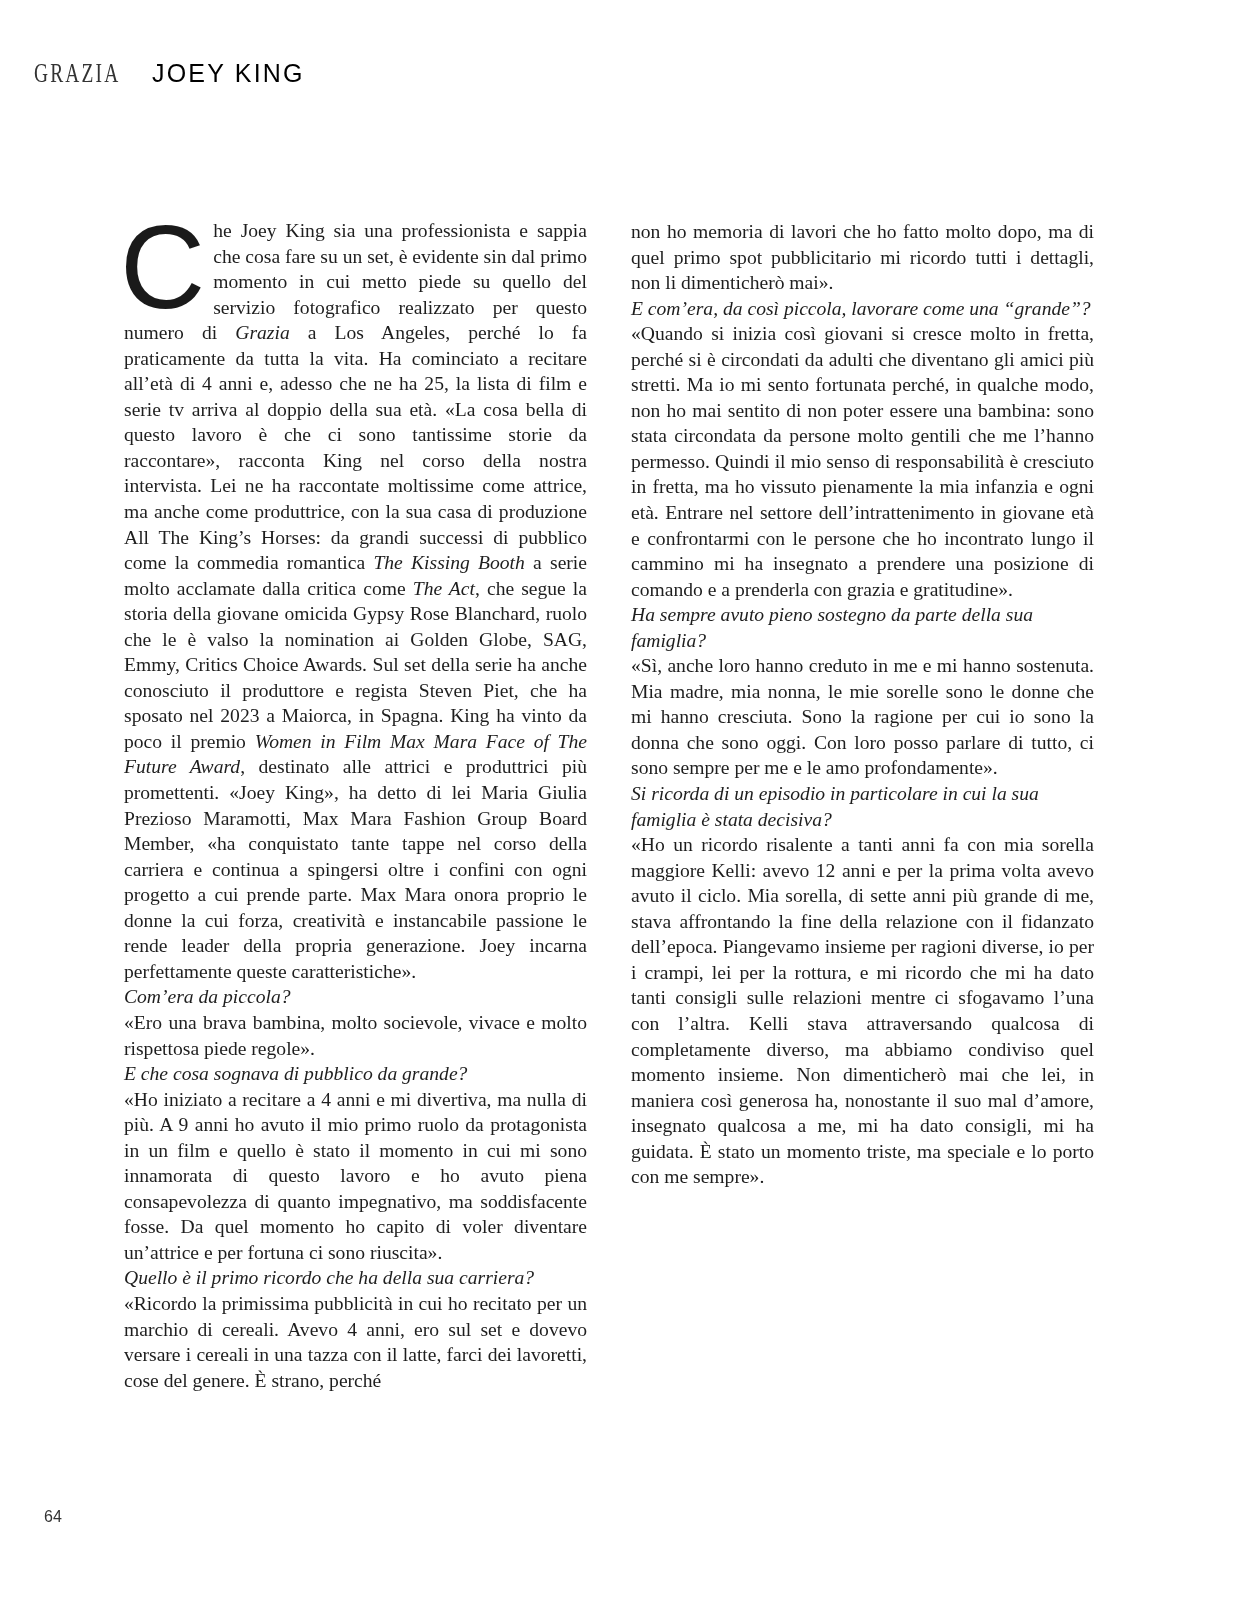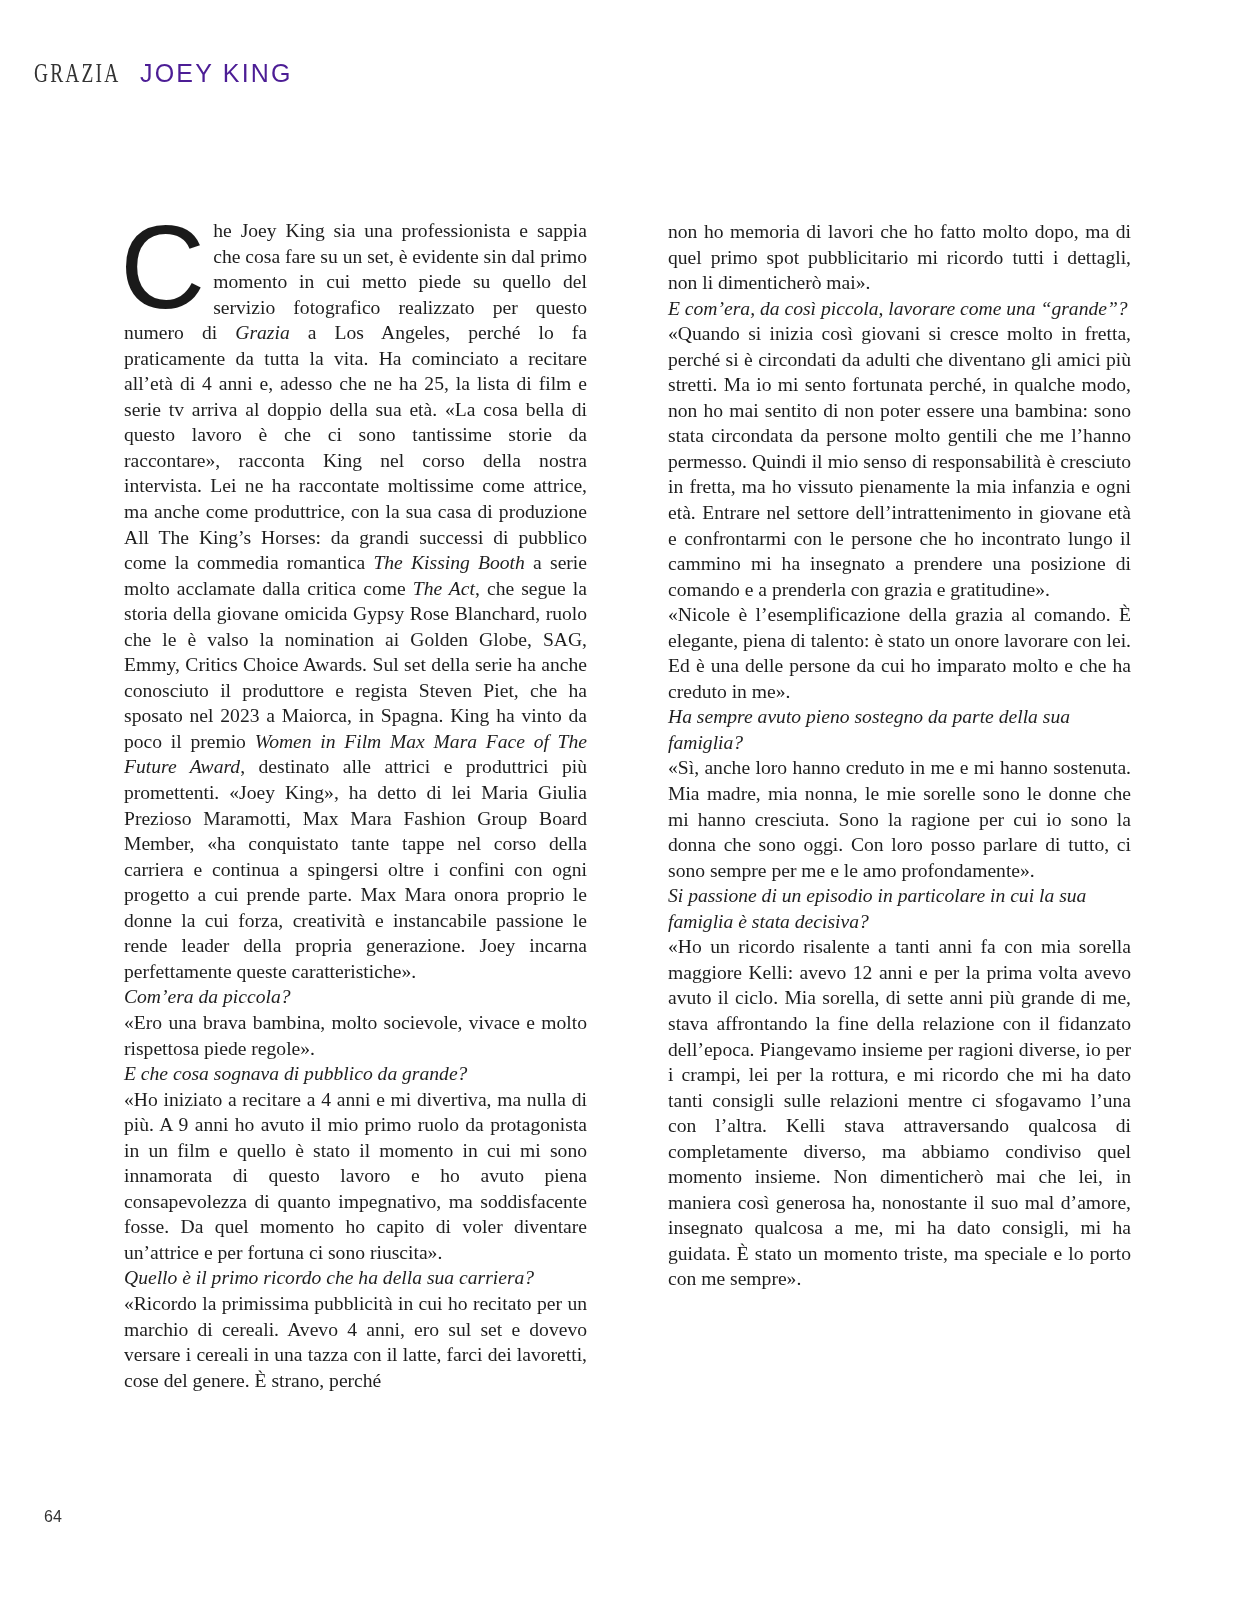--- a/index.html
+++ b/index.html
@@ -1,22 +1,22 @@
 <!DOCTYPE html>
 <html><head>
 <meta charset="utf-8">
 <style>
   html, body { margin: 0; padding: 0; background: #ffffff; }
   body { width: 1247px; height: 1598px; position: relative; overflow: hidden; color: #1e1e1e; }
   .header { position: absolute; left: 34px; top: 58px; display: flex; align-items: baseline; }
   .brand { font-family: "Liberation Serif", "DejaVu Serif", serif; font-size: 27px; letter-spacing: 3px; color: #333; transform: scaleX(0.72); transform-origin: left center; display: inline-block; width: 82px; white-space: nowrap; font-weight: normal; }
-  .hd-title { font-family: "Liberation Sans", "DejaVu Sans", sans-serif; font-size: 25px; letter-spacing: 2.2px; color: #4c1d95; margin-left: 24px; }
+  .hd-title { font-family: "Liberation Sans", "DejaVu Sans", sans-serif; font-size: 25px; letter-spacing: 2.2px; color: #000000; margin-left: 36px; }
   .col { position: absolute; top: 218px; width: 463px; font-family: "Liberation Serif", "DejaVu Serif", serif; font-size: 19.6px; line-height: 25.55px; text-align: justify; color: #1e1e1e; }
   .col.left { left: 124px; }
-  .col.right { left: 668px; top: 219px; }
+  .col.right { left: 631px; top: 219px; }
   .col p { margin: 0; }
   .q { font-weight: normal; font-style: italic; text-align: left; }
   .dropcap { float: left; font-family: "Liberation Sans", "DejaVu Sans", sans-serif; font-size: 118px; line-height: 90px; height: 92px; margin: 4px 8px 0 -4px; color: #1a1a1a; }
   .pagenum { position: absolute; left: 44px; top: 1508px; font-family: "Liberation Sans", "DejaVu Sans", sans-serif; font-size: 16px; color: #333; }
 </style>
 </head>
 <body>
 
 <div class="header">
   <span class="brand">GRAZIA</span>
@@ -35,22 +35,21 @@
   <p class="q">Quello è il primo ricordo che ha della sua carriera?</p>
   <p>«Ricordo la primissima pubblicità in cui ho recitato per un marchio di cereali. Avevo 4 anni, ero sul set e dovevo versare i cereali in una tazza con il latte, farci dei lavoretti, cose del genere. È strano, perché</p>
 </div>
 
 <div class="col right">
   <p>non ho memoria di lavori che ho fatto molto dopo, ma di quel primo spot pubblicitario mi ricordo tutti i dettagli, non li dimenticherò mai».</p>
 
   <p class="q">E com’era, da così piccola, lavorare come una “grande”?</p>
   <p>«Quando si inizia così giovani si cresce molto in fretta, perché si è circondati da adulti che diventano gli amici più stretti. Ma io mi sento fortunata perché, in qualche modo, non ho mai sentito di non poter essere una bambina: sono stata circondata da persone molto gentili che me l’hanno permesso. Quindi il mio senso di responsabilità è cresciuto in fretta, ma ho vissuto pienamente la mia infanzia e ogni età. Entrare nel settore dell’intrattenimento in giovane età e confrontarmi con le persone che ho incontrato lungo il cammino mi ha insegnato a prendere una posizione di comando e a prenderla con grazia e gratitudine».</p>
 
-  <p>«Nicole è l’esemplificazione della grazia al comando. È elegante, piena di talento: è stato un onore lavorare con lei. Ed è una delle persone da cui ho imparato molto e che ha creduto in me».</p>
 
   <p class="q">Ha sempre avuto pieno sostegno da parte della sua famiglia?</p>
   <p>«Sì, anche loro hanno creduto in me e mi hanno sostenuta. Mia madre, mia nonna, le mie sorelle sono le donne che mi hanno cresciuta. Sono la ragione per cui io sono la donna che sono oggi. Con loro posso parlare di tutto, ci sono sempre per me e le amo profondamente».</p>
 
-  <p class="q">Si passione di un episodio in particolare in cui la sua famiglia è stata decisiva?</p>
+  <p class="q">Si ricorda di un episodio in particolare in cui la sua famiglia è stata decisiva?</p>
   <p>«Ho un ricordo risalente a tanti anni fa con mia sorella maggiore Kelli: avevo 12 anni e per la prima volta avevo avuto il ciclo. Mia sorella, di sette anni più grande di me, stava affrontando la fine della relazione con il fidanzato dell’epoca. Piangevamo insieme per ragioni diverse, io per i crampi, lei per la rottura, e mi ricordo che mi ha dato tanti consigli sulle relazioni mentre ci sfogavamo l’una con l’altra. Kelli stava attraversando qualcosa di completamente diverso, ma abbiamo condiviso quel momento insieme. Non dimenticherò mai che lei, in maniera così generosa ha, nonostante il suo mal d’amore, insegnato qualcosa a me, mi ha dato consigli, mi ha guidata. È stato un momento triste, ma speciale e lo porto con me sempre».</p>
 </div>
 
 <div class="pagenum">64</div>
 
 </body></html>

